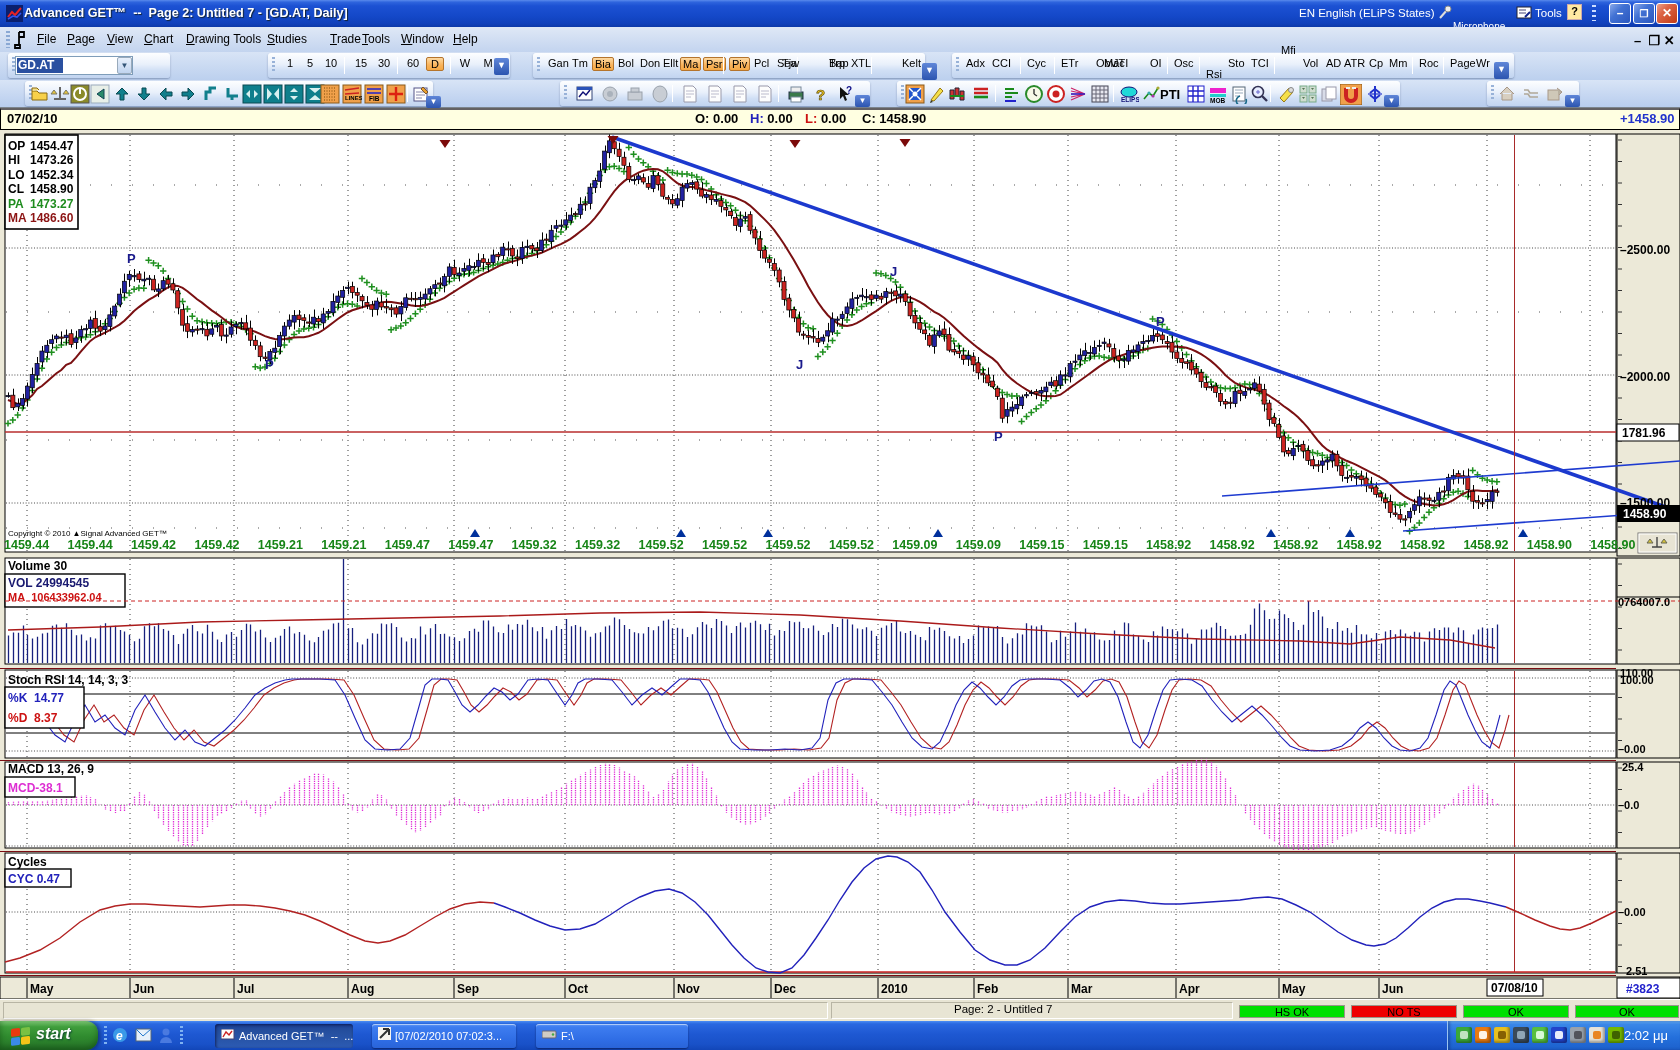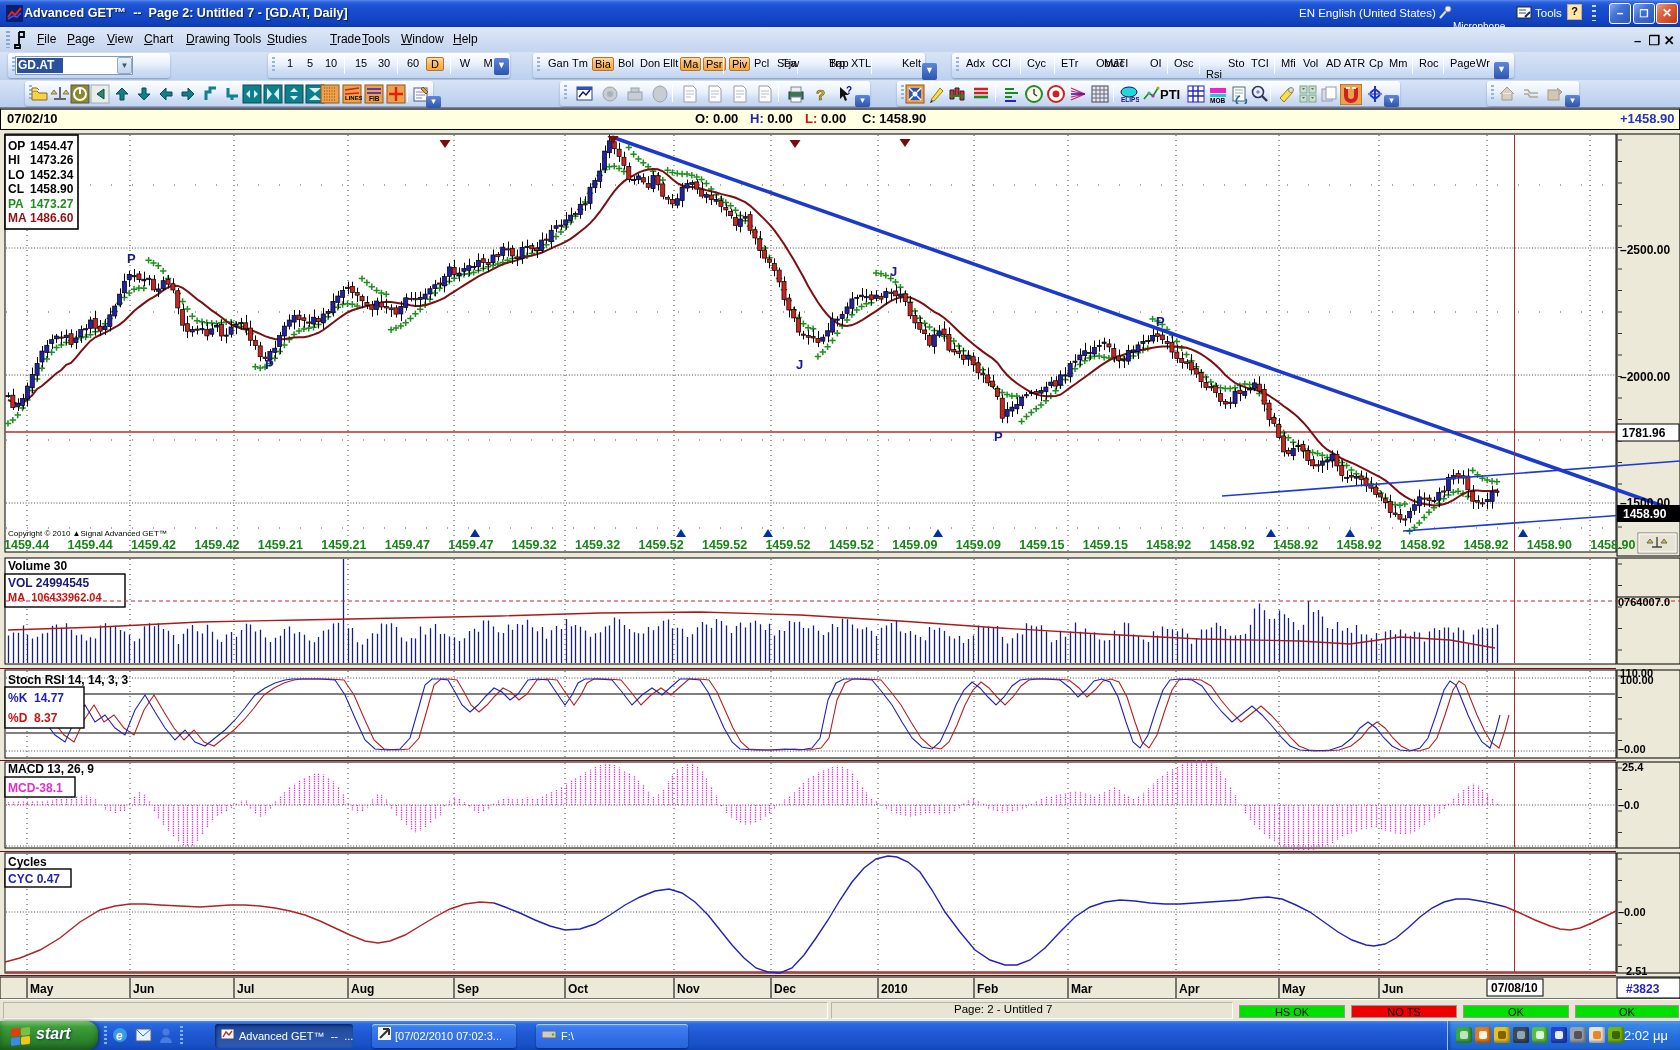--- a/index.html
+++ b/index.html
@@ -51,21 +51,21 @@
  background:linear-gradient(135deg,#89a9ea 0%,#4272d4 40%,#2a57be 100%);}
 .winbtn.close{background:linear-gradient(135deg,#eda28a 0%,#dd6547 35%,#c23a12 100%);}
 </style></head><body>
 <div class="abs titlebar"></div>
 <svg class="abs" style="left:6px;top:5px" width="17" height="17">
     <rect width="17" height="17" fill="#0a1f6e"></rect>
     <path d="M2 12 L6 7 L9 10 L15 3" stroke="#e82222" stroke-width="2" fill="none"></path>
     <path d="M2 14 L7 11 L11 12 L15 8" stroke="#3355ee" stroke-width="1.6" fill="none"></path>
   </svg>
 <div class="abs ttxt">Advanced GET™ &nbsp;--&nbsp; Page 2: Untitled 7 - [GD.AT, Daily]</div>
-<div class="abs" style="left:1299px;top:7px;color:#fff;font-size:11.5px">EN English (United States)</div>
+<div class="abs" style="left:1299px;top:7px;color:#fff;font-size:11.5px">EN English (ELiPS States)</div>
 <svg class="abs" style="left:1437px;top:5px" width="16" height="16">
     <path d="M3 13 L10 5" stroke="#ddd" stroke-width="2"></path>
     <circle cx="11" cy="4" r="3" fill="#eee" stroke="#888"></circle>
   </svg>
 <div class="abs" style="left:1453px;top:21px;color:#fff;font-size:10px">Microphone</div>
 <svg class="abs" style="left:1516px;top:5px" width="16" height="16">
     <rect x="1" y="2" width="14" height="11" fill="#fff" stroke="#223"></rect>
     <path d="M3 5h7M3 8h7" stroke="#447" stroke-width="1"></path>
     <path d="M9 12l5-5" stroke="#128" stroke-width="2"></path>
   </svg>
@@ -147,21 +147,21 @@
 <div class="tbt" style="left:1104px;top:57px">Mac</div>
 <div class="tbt" style="left:1096px;top:57px">Obv</div>
 <div class="tbt" style="left:1150px;top:57px">OI</div>
 <div class="vsep" style="left:1167px;top:57px"></div>
 <div class="tbt" style="left:1174px;top:57px">Osc</div>
 <div class="vsep" style="left:1199px;top:57px"></div>
 <div class="tbt" style="left:1206px;top:68px">Rsi</div>
 <div class="tbt" style="left:1228px;top:57px">Sto</div>
 <div class="tbt" style="left:1251px;top:57px">TCI</div>
 <div class="vsep" style="left:1274px;top:57px"></div>
-<div class="tbt" style="left:1281px;top:57px">Mfi</div>
+<div class="tbt" style="left:1281px;top:44px">Mfi</div>
 <div class="tbt" style="left:1303px;top:57px">Vol</div>
 <div class="tbt" style="left:1326px;top:57px">AD</div>
 <div class="tbt" style="left:1344px;top:57px">ATR</div>
 <div class="tbt" style="left:1369px;top:57px">Cp</div>
 <div class="tbt" style="left:1389px;top:57px">Mm</div>
 <div class="vsep" style="left:1412px;top:57px"></div>
 <div class="tbt" style="left:1419px;top:57px">Roc</div>
 <div class="vsep" style="left:1443px;top:57px"></div>
 <div class="tbt" style="left:1450px;top:57px">Page</div>
 <div class="tbt" style="left:1476px;top:57px">Wr</div>

